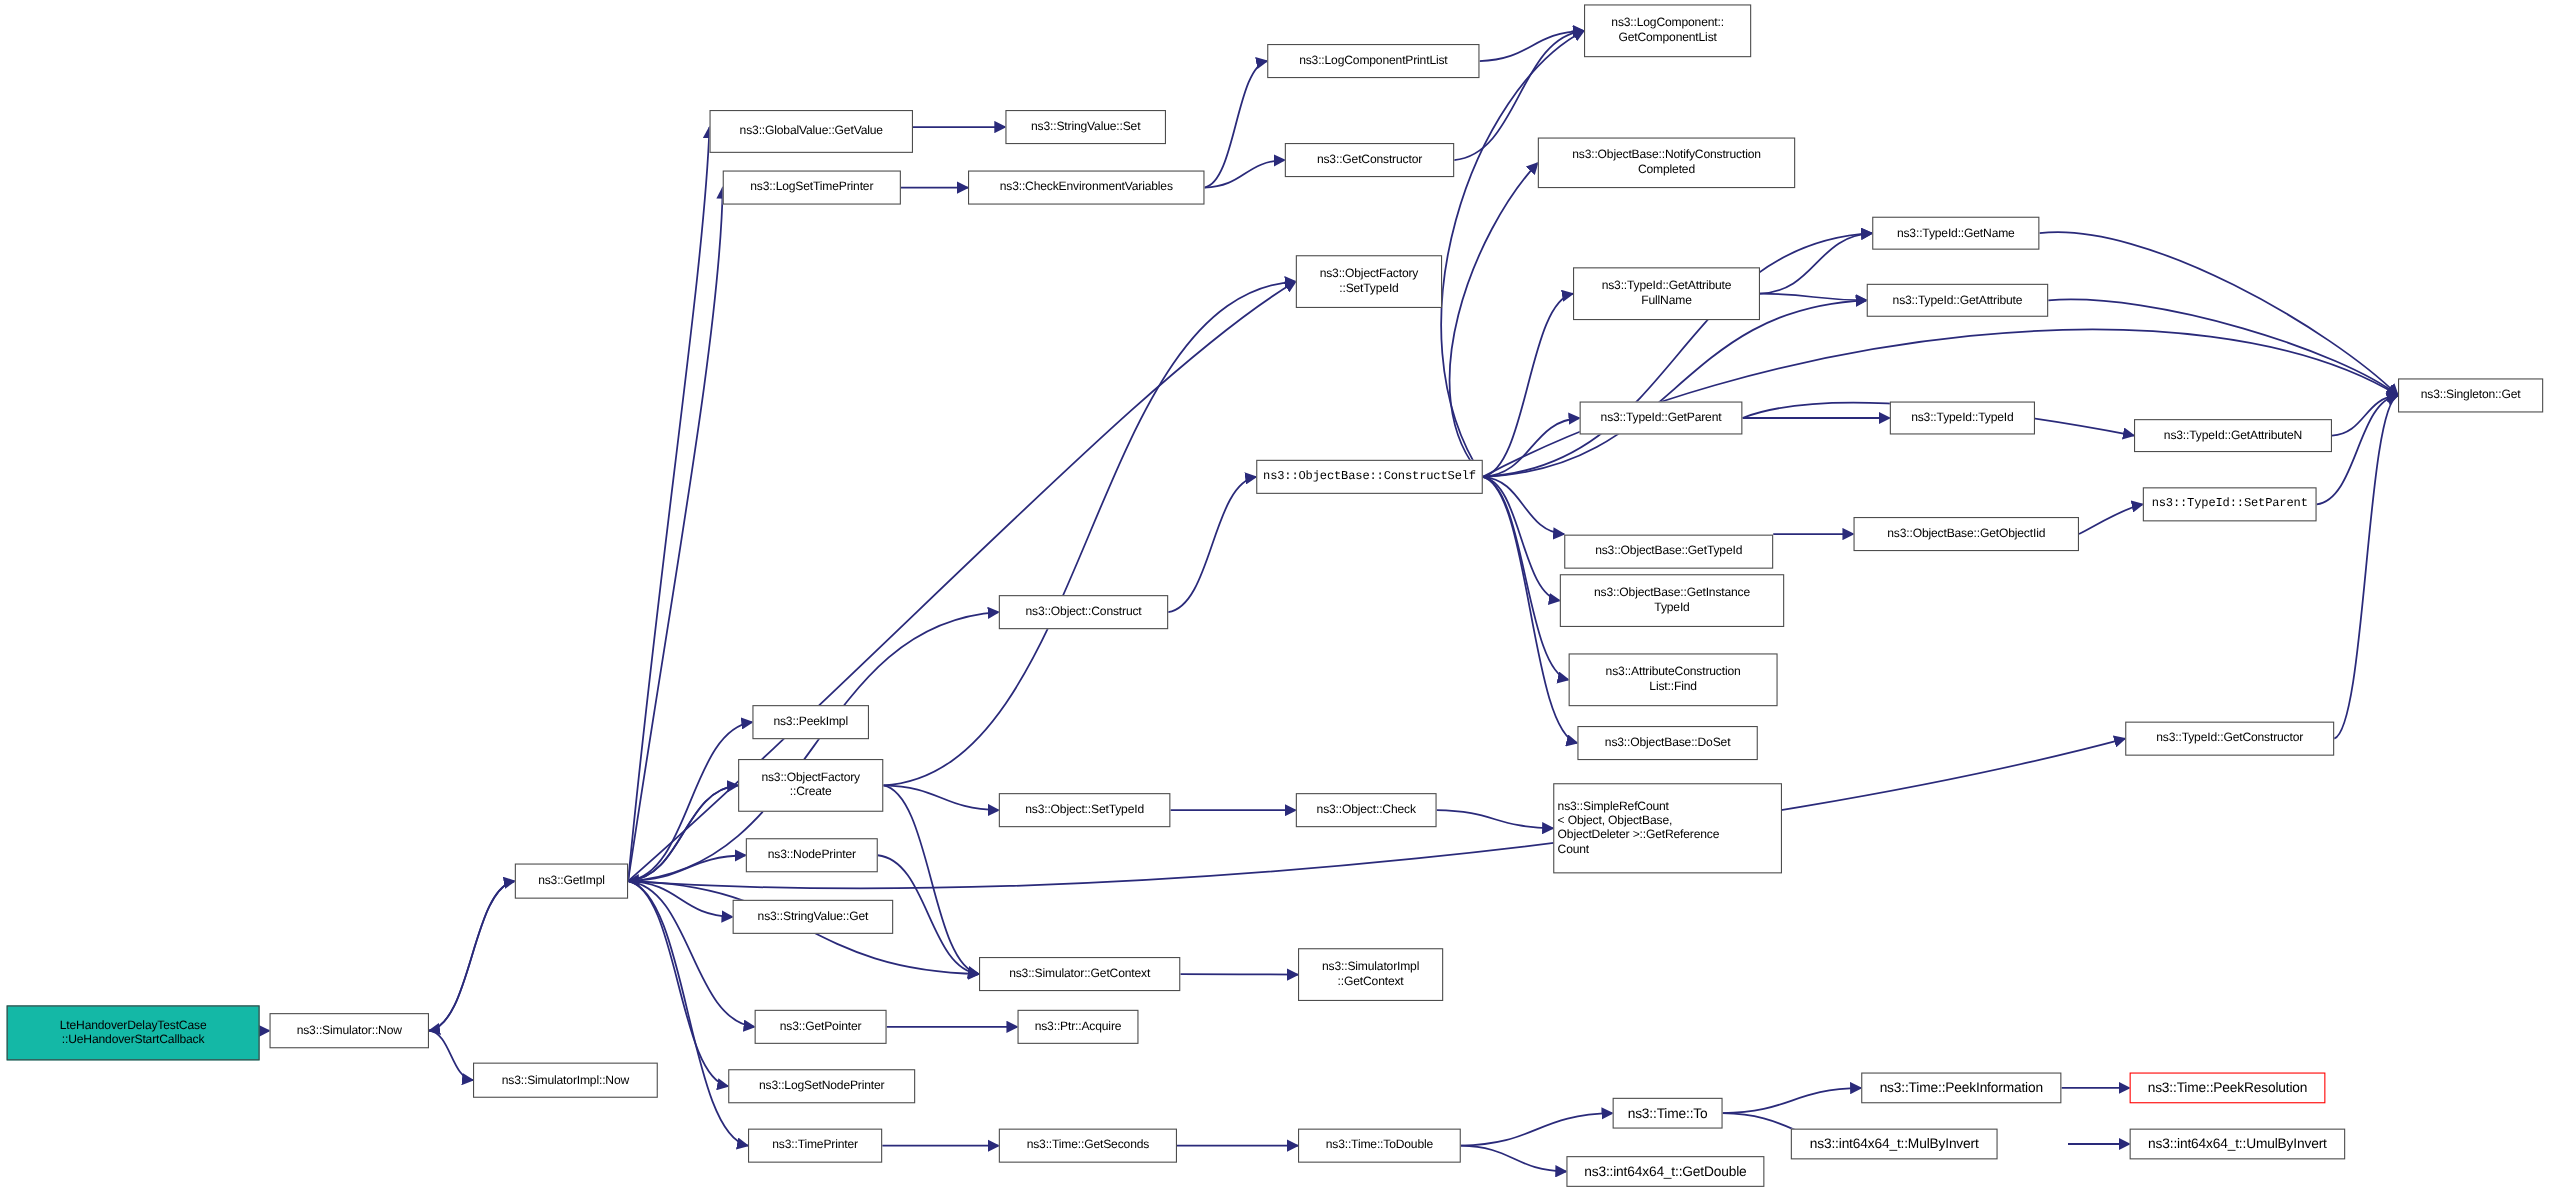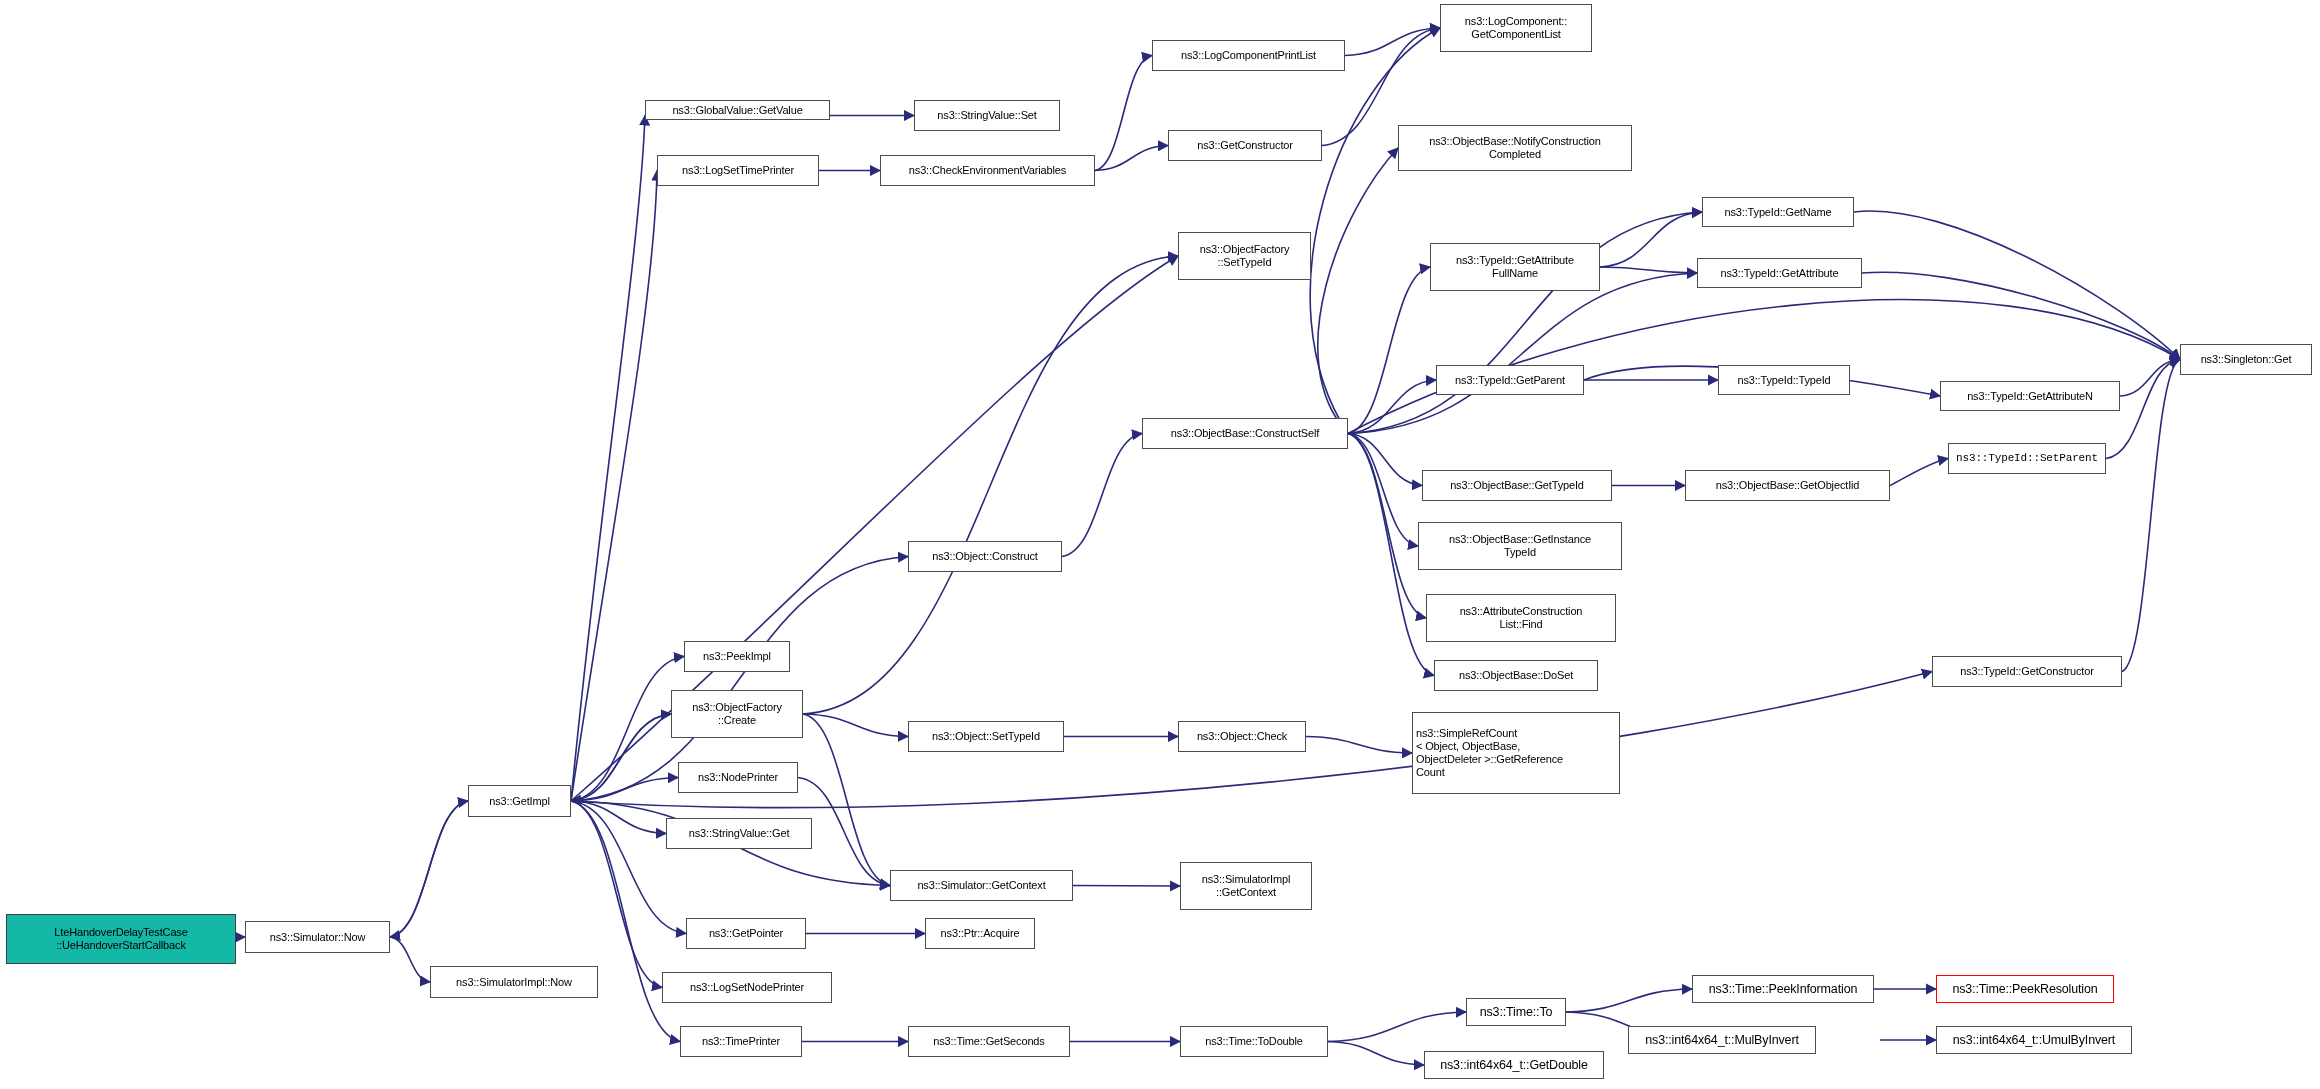--- a/index.html
+++ b/index.html
@@ -121,42 +121,42 @@
         <path d="M 1874 989 C 1905 989, 1905 989, 1936 989" fill="none" stroke="#2a2a7a" stroke-width="1.6" marker-end="url(#arrow)"></path>
         <path d="M 1880 1040 C 1908 1040, 1908 1040, 1936 1040" fill="none" stroke="#2a2a7a" stroke-width="1.6" marker-end="url(#arrow)"></path>
       </g>
   </svg>
   <div id="node-layer">
       <div class="node root" style="left: 6px; top: 914px; width: 230px; height: 50px;">LteHandoverDelayTestCase
 ::UeHandoverStartCallback</div>
       <div class="node" style="left: 245px; top: 921px; width: 145px; height: 32px;">ns3::Simulator::Now</div>
       <div class="node" style="left: 430px; top: 966px; width: 168px; height: 32px;">ns3::SimulatorImpl::Now</div>
       <div class="node" style="left: 468px; top: 785px; width: 103px; height: 32px;">ns3::GetImpl</div>
-      <div class="node" style="left: 645px; top: 100px; width: 185px; height: 20px;">ns3::GlobalValue::GetValue</div>
+      <div class="node" style="left: 645px; top: 100px; width: 185px; height: 39px;">ns3::GlobalValue::GetValue</div>
       <div class="node" style="left: 914px; top: 100px; width: 146px; height: 31px;">ns3::StringValue::Set</div>
       <div class="node" style="left: 657px; top: 155px; width: 162px; height: 31px;">ns3::LogSetTimePrinter</div>
       <div class="node" style="left: 880px; top: 155px; width: 215px; height: 31px;">ns3::CheckEnvironmentVariables</div>
       <div class="node" style="left: 1152px; top: 40px; width: 193px; height: 31px;">ns3::LogComponentPrintList</div>
       <div class="node" style="left: 1440px; top: 4px; width: 152px; height: 48px;">ns3::LogComponent::
 GetComponentList</div>
       <div class="node" style="left: 1168px; top: 130px; width: 154px; height: 31px;">ns3::GetConstructor</div>
       <div class="node" style="left: 1178px; top: 232px; width: 133px; height: 48px;">ns3::ObjectFactory
 ::SetTypeId</div>
       <div class="node" style="left: 1398px; top: 125px; width: 234px; height: 46px;">ns3::ObjectBase::NotifyConstruction
 Completed</div>
       <div class="node" style="left: 1702px; top: 197px; width: 152px; height: 30px;">ns3::TypeId::GetName</div>
       <div class="node" style="left: 1430px; top: 243px; width: 170px; height: 48px;">ns3::TypeId::GetAttribute
 FullName</div>
       <div class="node" style="left: 1697px; top: 258px; width: 165px; height: 30px;">ns3::TypeId::GetAttribute</div>
       <div class="node" style="left: 2180px; top: 344px; width: 132px; height: 31px;">ns3::Singleton::Get</div>
       <div class="node" style="left: 1436px; top: 365px; width: 148px; height: 30px;">ns3::TypeId::GetParent</div>
       <div class="node" style="left: 1718px; top: 365px; width: 132px; height: 30px;">ns3::TypeId::TypeId</div>
       <div class="node" style="left: 1940px; top: 381px; width: 180px; height: 30px;">ns3::TypeId::GetAttributeN</div>
-      <div class="node" style="left: 1142px; top: 418px; width: 206px; height: 31px;">ns3::ObjectBase::ConstructSelf</div>
-      <div class="node" style="left: 1422px; top: 470px; width: 190px; height: 31px;">ns3::ObjectBase::GetTypeId</div>
+      <div class="node" style="left: 1142px; top: 418px; width: 206px; height: 31px; font-family: Liberation Mono, monospace;">ns3::ObjectBase::ConstructSelf</div>
+      <div class="node" style="left: 1422px; top: 486px; width: 190px; height: 31px;">ns3::ObjectBase::GetTypeId</div>
       <div class="node" style="left: 1685px; top: 470px; width: 205px; height: 31px;">ns3::ObjectBase::GetObjectIid</div>
       <div class="node" style="left: 1948px; top: 443px; width: 158px; height: 31px; font-family: Liberation Mono, monospace;">ns3::TypeId::SetParent</div>
       <div class="node" style="left: 1418px; top: 522px; width: 204px; height: 48px;">ns3::ObjectBase::GetInstance
 TypeId</div>
       <div class="node" style="left: 1426px; top: 594px; width: 190px; height: 48px;">ns3::AttributeConstruction
 List::Find</div>
       <div class="node" style="left: 1932px; top: 656px; width: 190px; height: 31px;">ns3::TypeId::GetConstructor</div>
       <div class="node" style="left: 1434px; top: 660px; width: 164px; height: 31px;">ns3::ObjectBase::DoSet</div>
       <div class="node" style="left: 1412px; top: 712px; width: 208px; height: 82px; justify-content: flex-start; text-align: left;">ns3::SimpleRefCount
 &lt; Object, ObjectBase,

